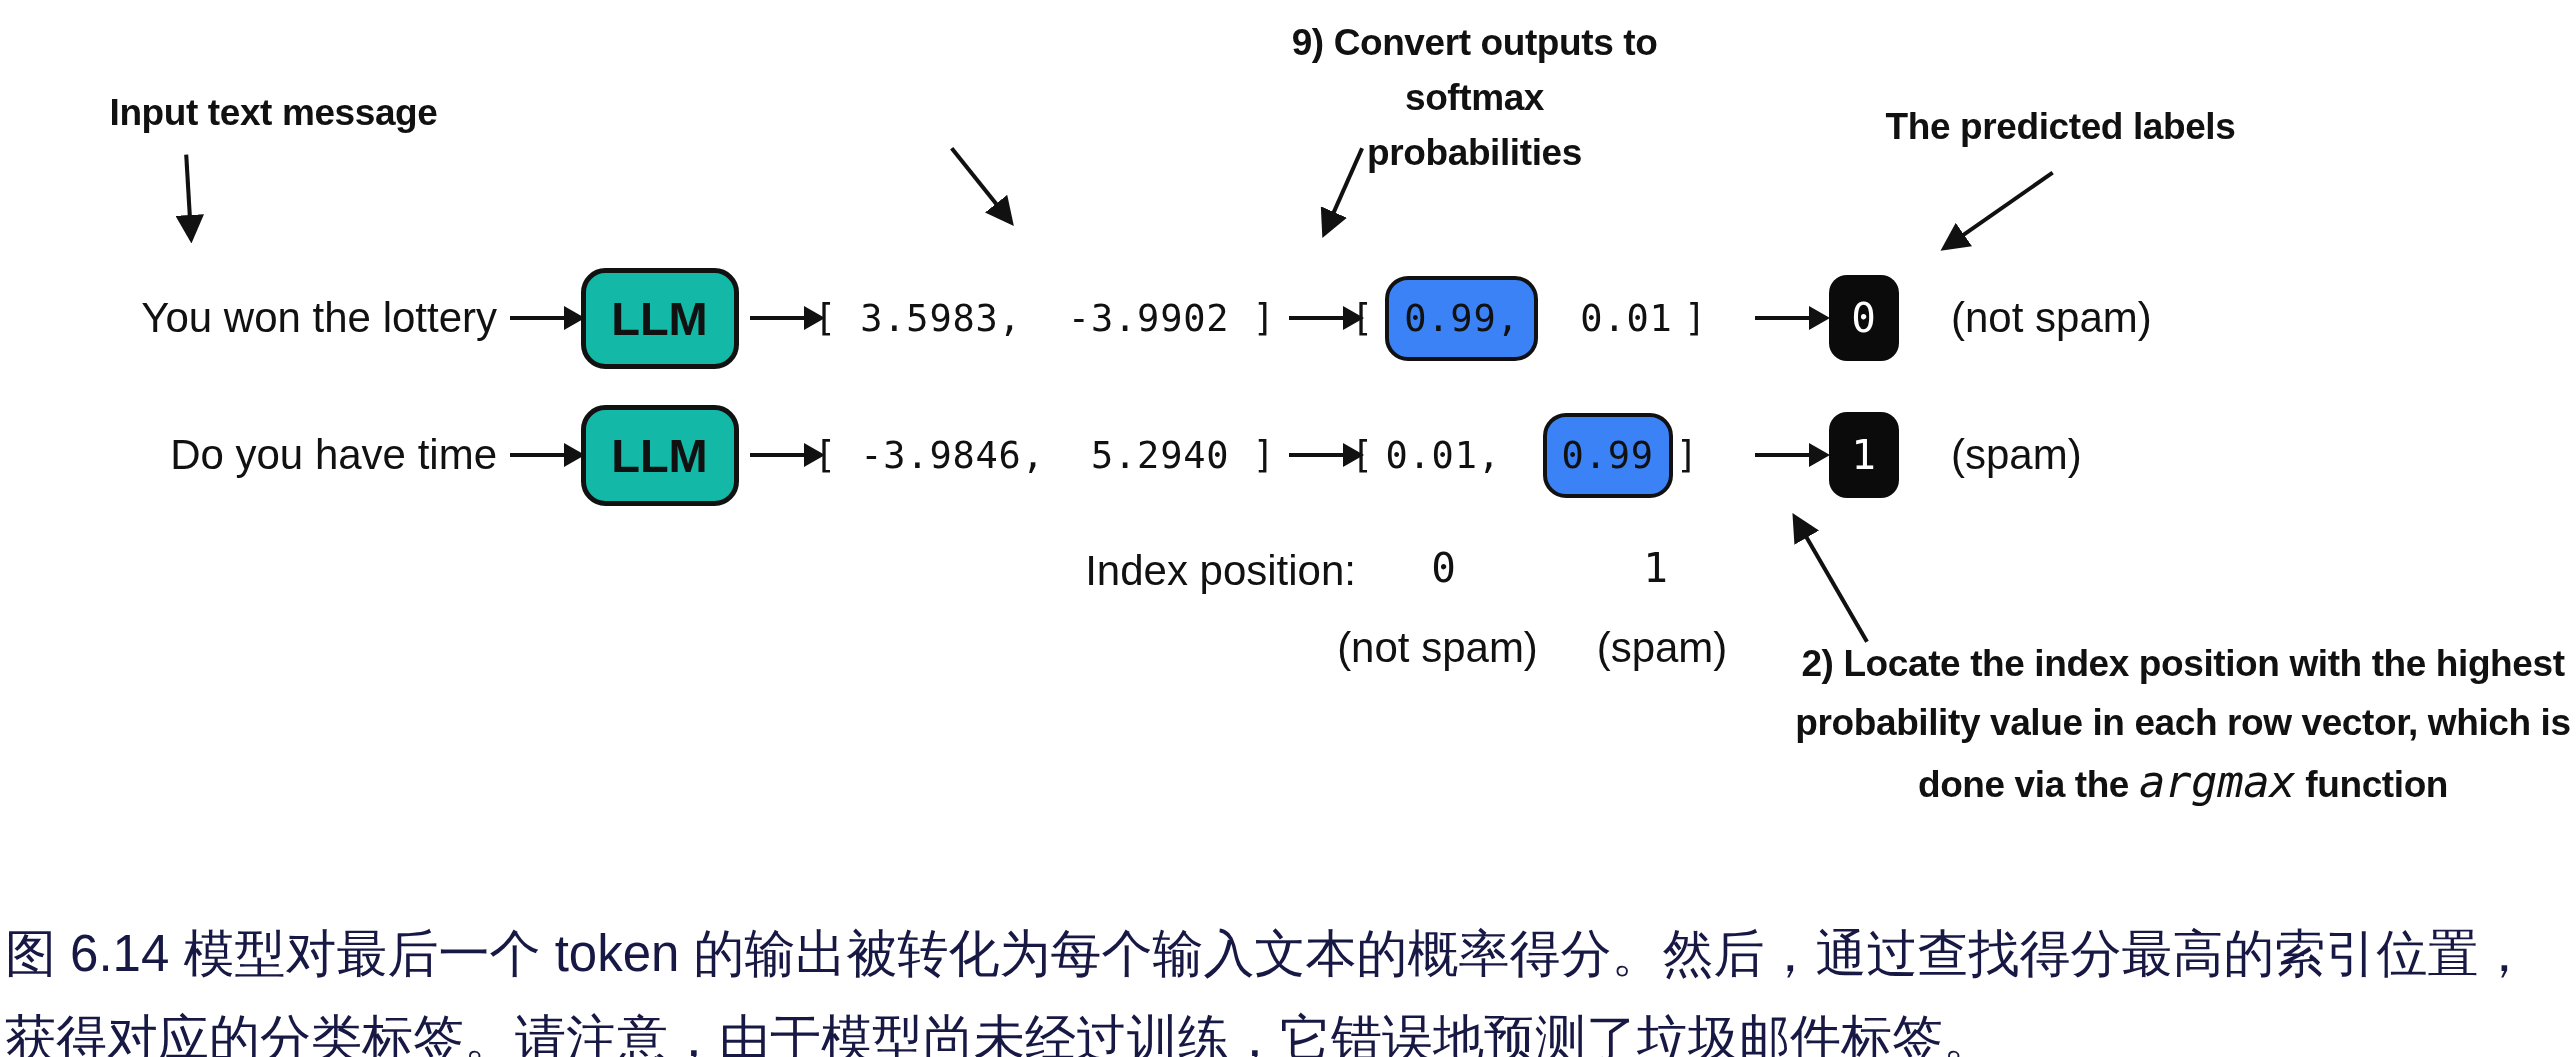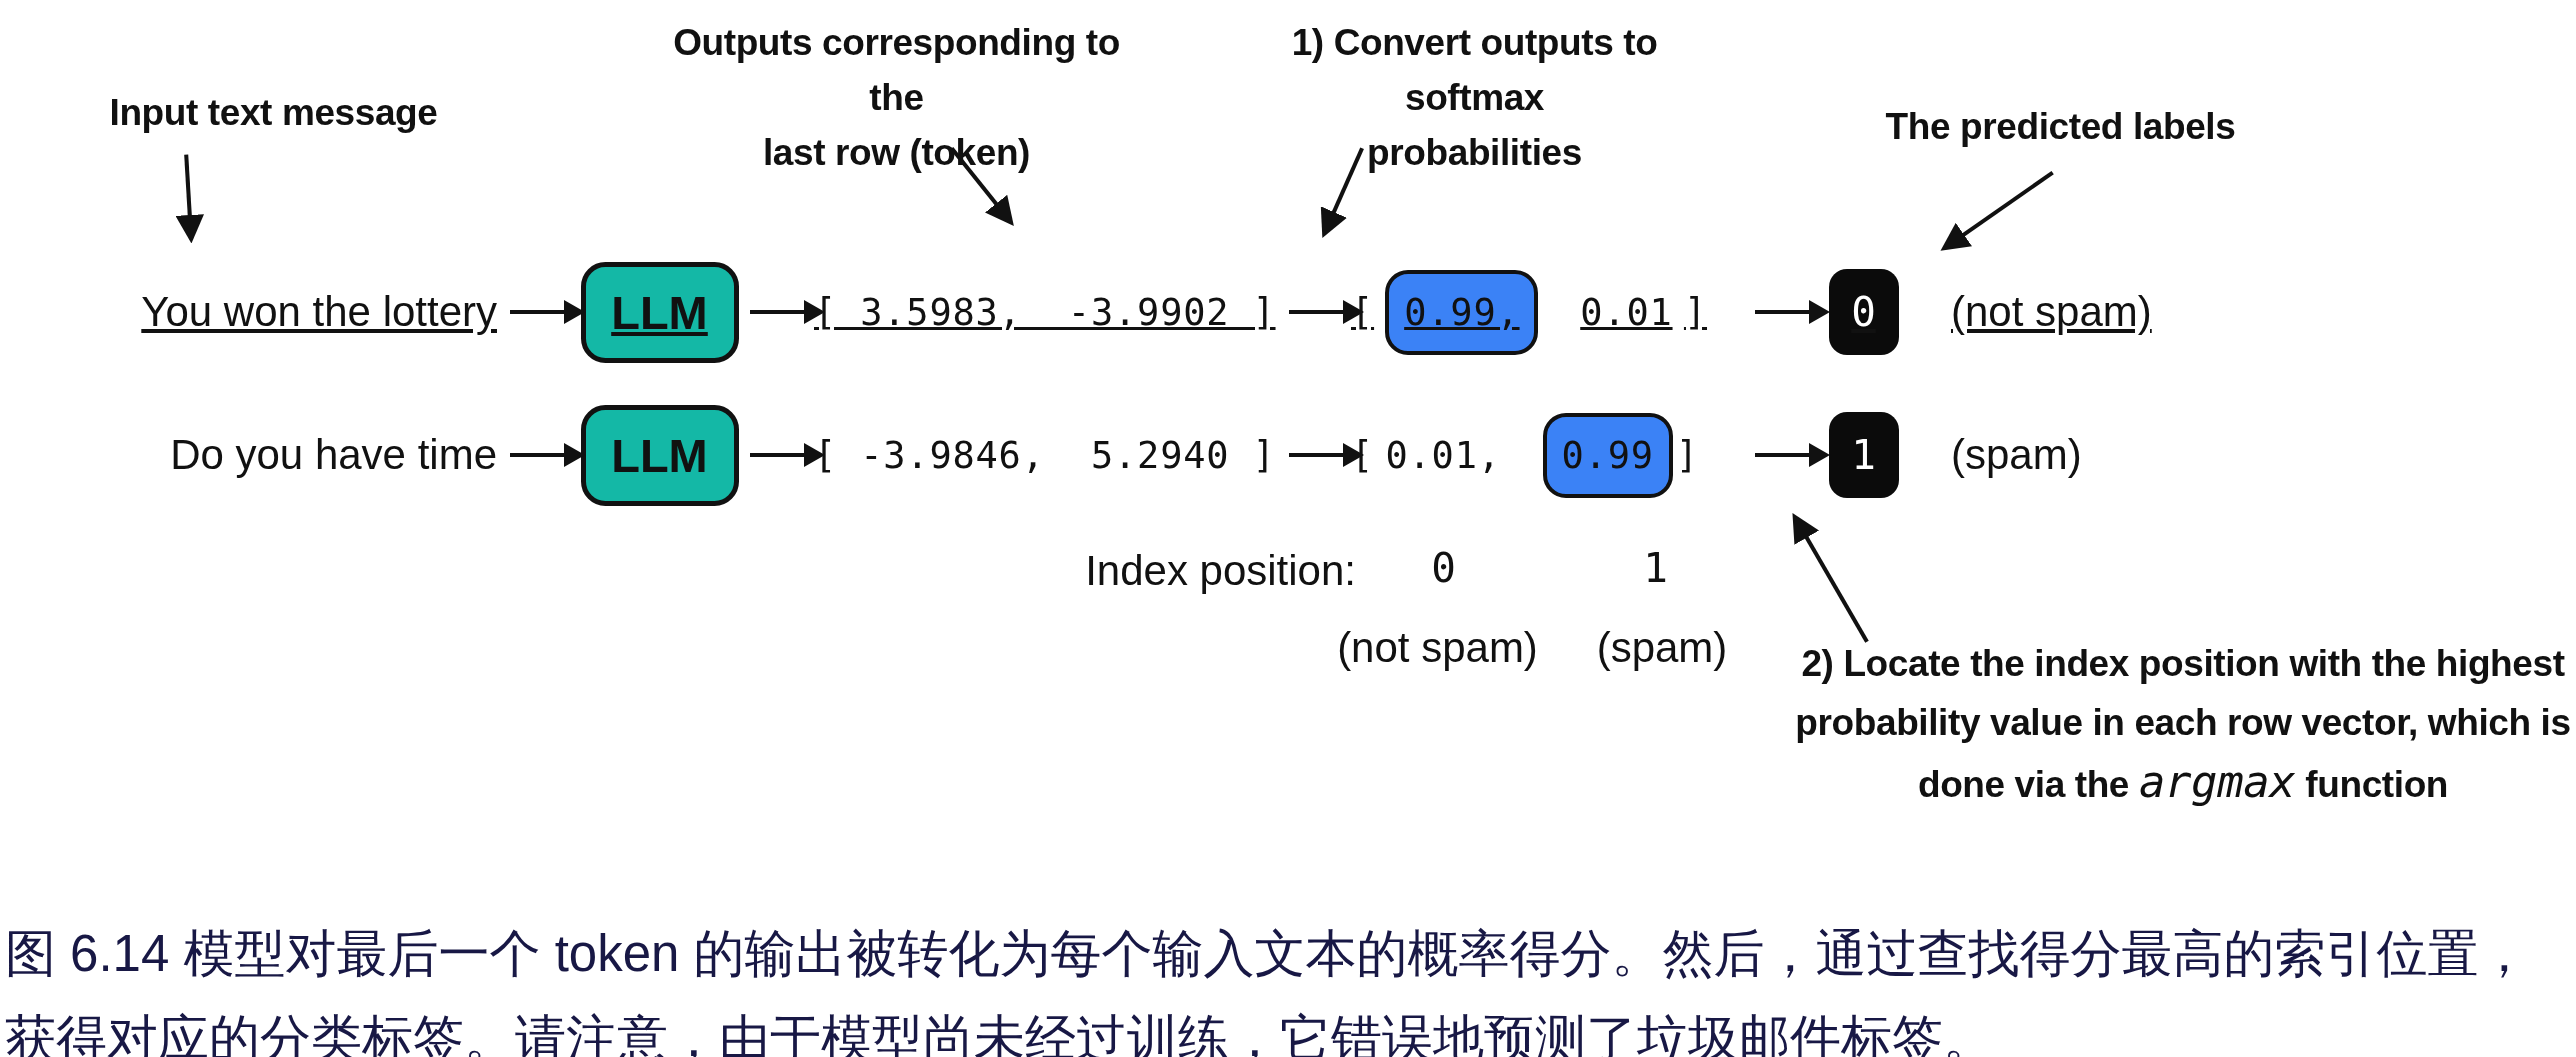--- a/index.html
+++ b/index.html
@@ -35,21 +35,21 @@
   }
   
   .flow-row {
     position: absolute;
     left: 0;
     width: 2576px;
     height: 106px;
     display: flex;
     align-items: center;
   }
-  .flow-row-1 { top: 259px; text-decoration: underline; }
+  .flow-row-1 { top: 265px; }
   .flow-row-2 { top: 402px; }
   .cell-input   { width: 497px; text-align: right; font-size: 42px; white-space: nowrap; }
   .cell-arrow-a { width: 81px; display: flex; justify-content: center; }
   .cell-llm     { width: 163px; display: flex; justify-content: center; }
   .cell-arrow-b { width: 73px;  display: flex; justify-content: center; }
   .cell-logits  { width: 468px; font-family: "DejaVu Sans Mono", monospace;
                   font-size: 37px; white-space: pre; letter-spacing: 0.8px; }
   .cell-arrow-c { width: 69px;  display: flex; justify-content: center; }
   .cell-probs   { width: 391px; display: flex; align-items: center;
                   font-family: "DejaVu Sans Mono", monospace; font-size: 37px;
@@ -141,27 +141,23 @@
       <line x1="228" y1="190" x2="234" y2="292" marker-end="url(#ah)"></line>
       <line x1="1168" y1="182" x2="1240" y2="272" marker-end="url(#ah)"></line>
       <line x1="1672" y1="182" x2="1626" y2="286" marker-end="url(#ah)"></line>
       <line x1="2520" y1="212" x2="2388" y2="304" marker-end="url(#ah)"></line>
       <line x1="2292" y1="788" x2="2204" y2="636" marker-end="url(#ah)"></line>
     </g>
   </svg>
 
   <div class="ann ann-input">Input text message</div>
 
-  <div class="ann ann-outputs">
-    <div>Outputs corresponding to the</div>
-    <div>last row (token)</div>
-  </div>
 
   <div class="ann ann-softmax">
-    <div>1) Convert outputs to softmax</div>
+    <div>9) Convert outputs to softmax</div>
     <div>probabilities</div>
   </div>
 
   <div class="ann ann-predicted">The predicted labels</div>
 
   <div class="flow-row flow-row-1">
     <div class="cell-input">You won the lottery</div>
     <div class="cell-arrow-a">
         <div class="h-arrow"></div>
       </div>

